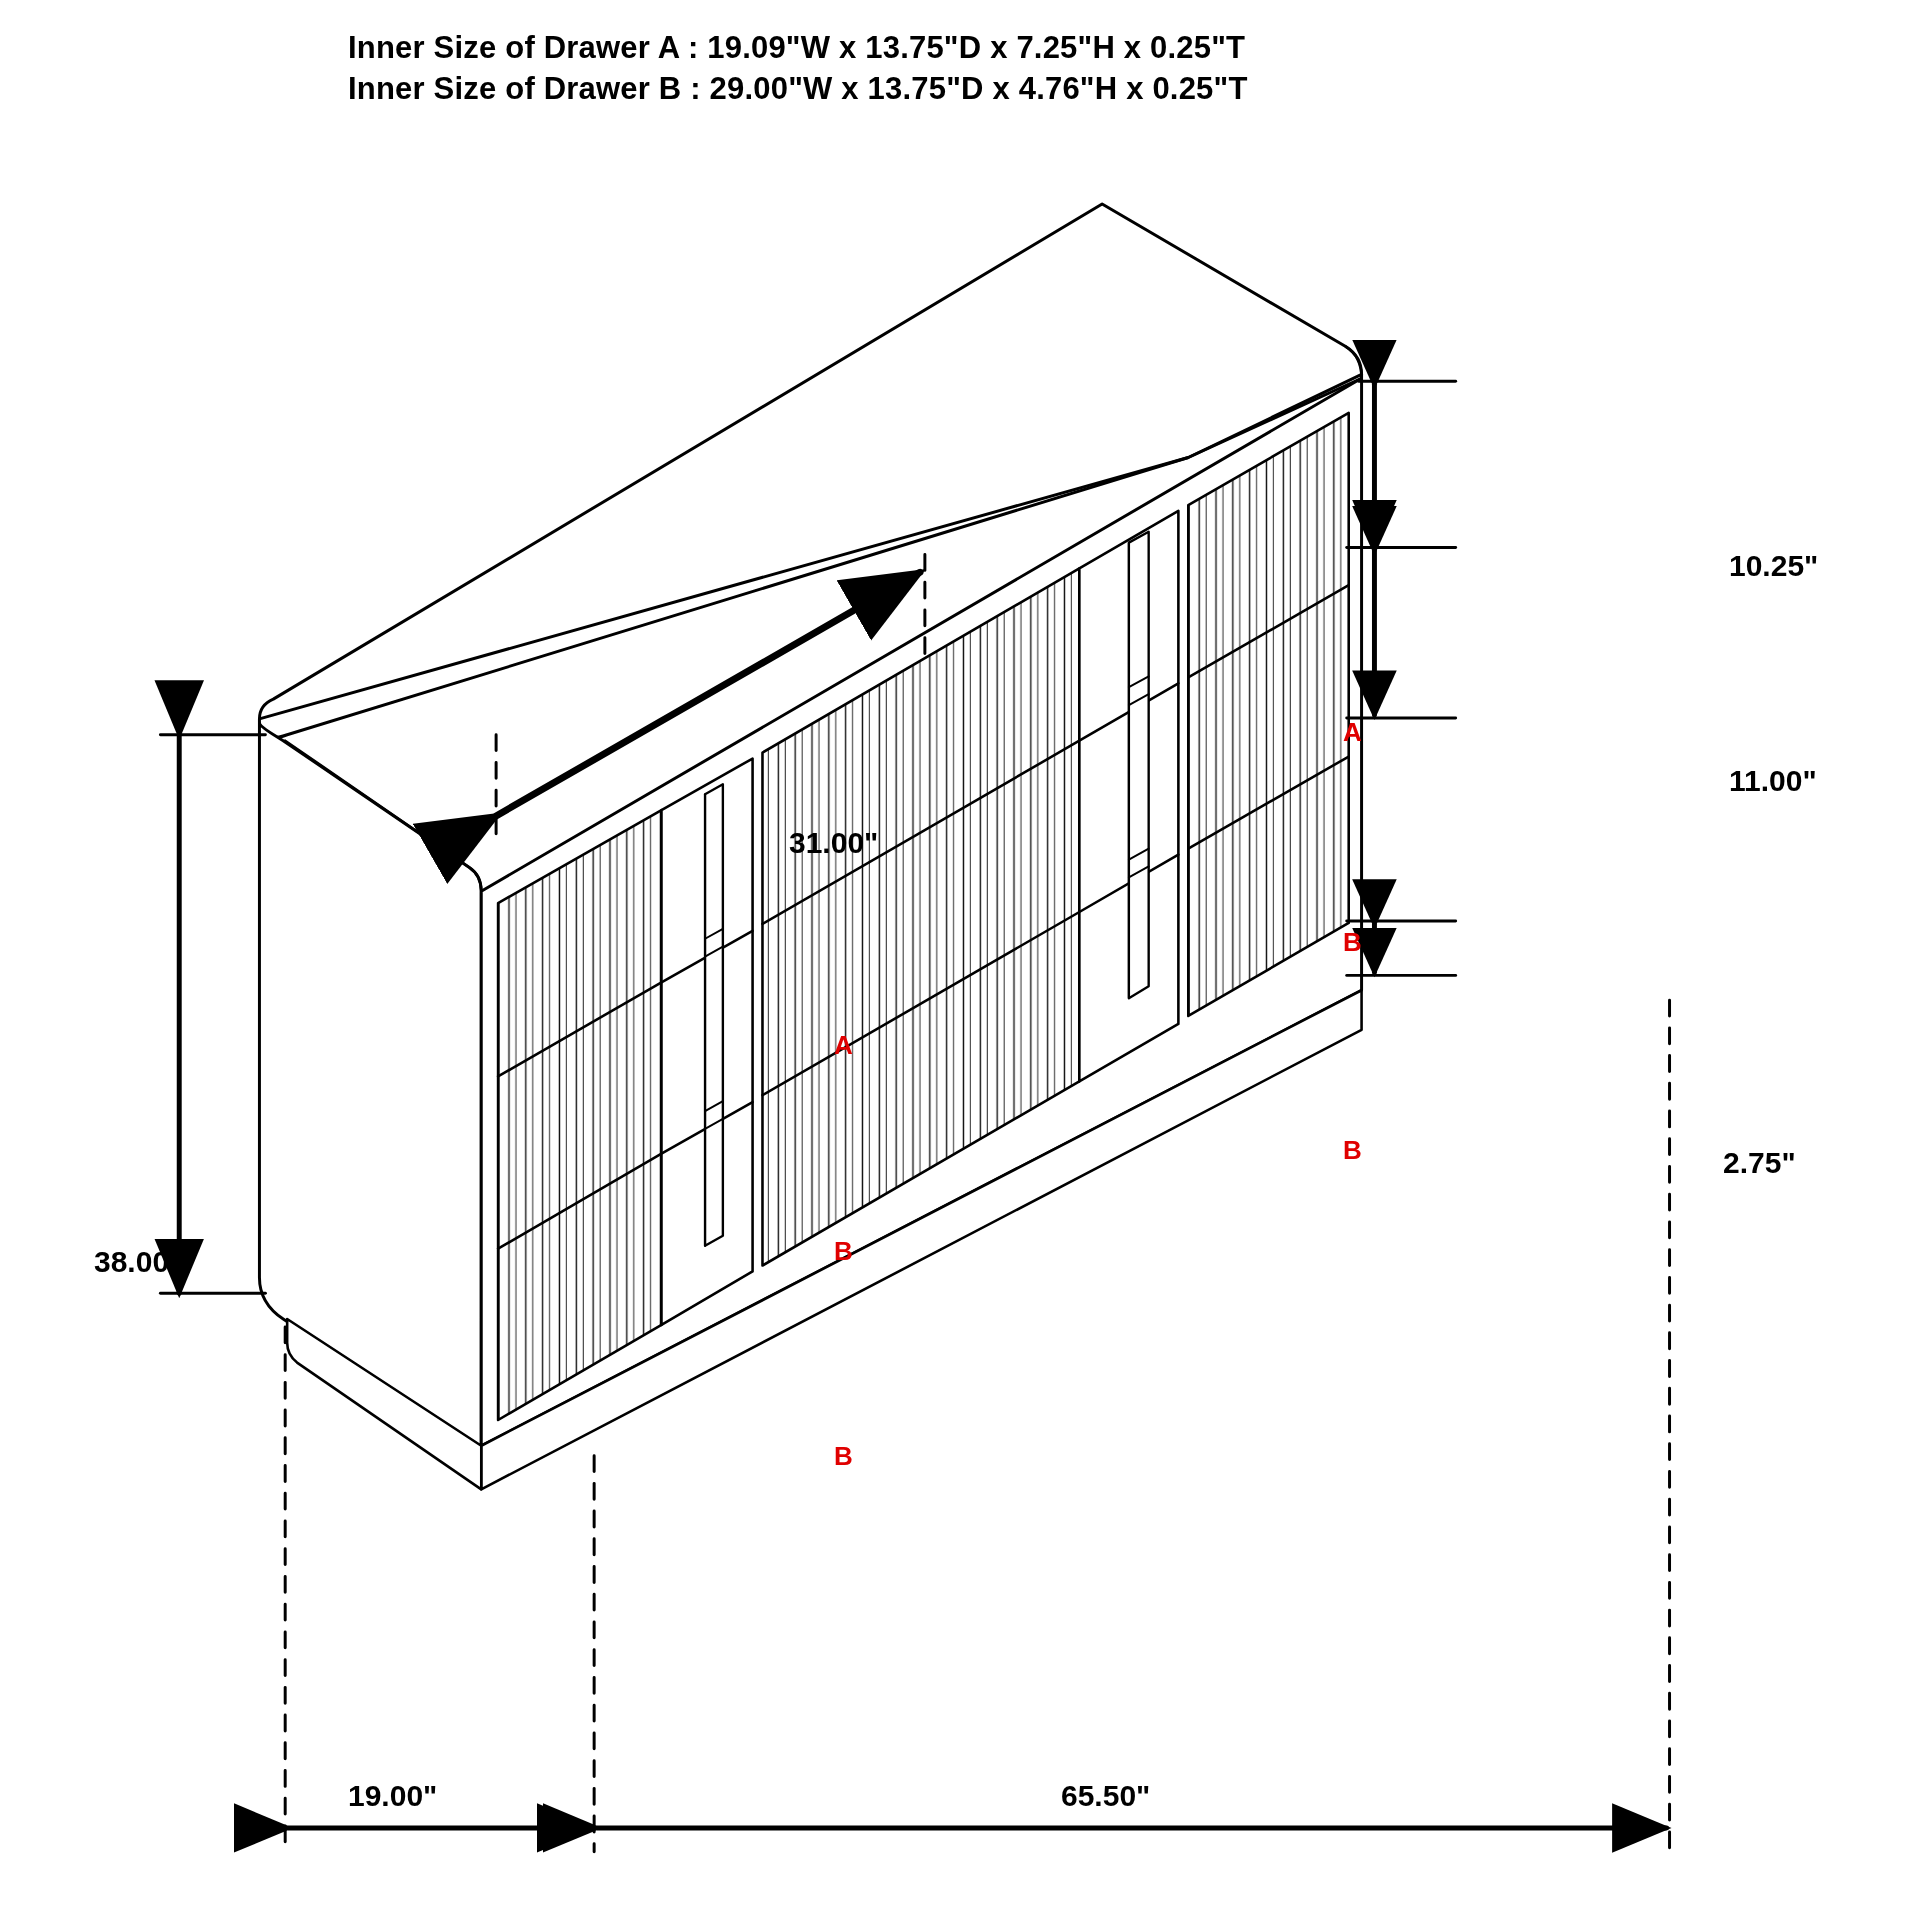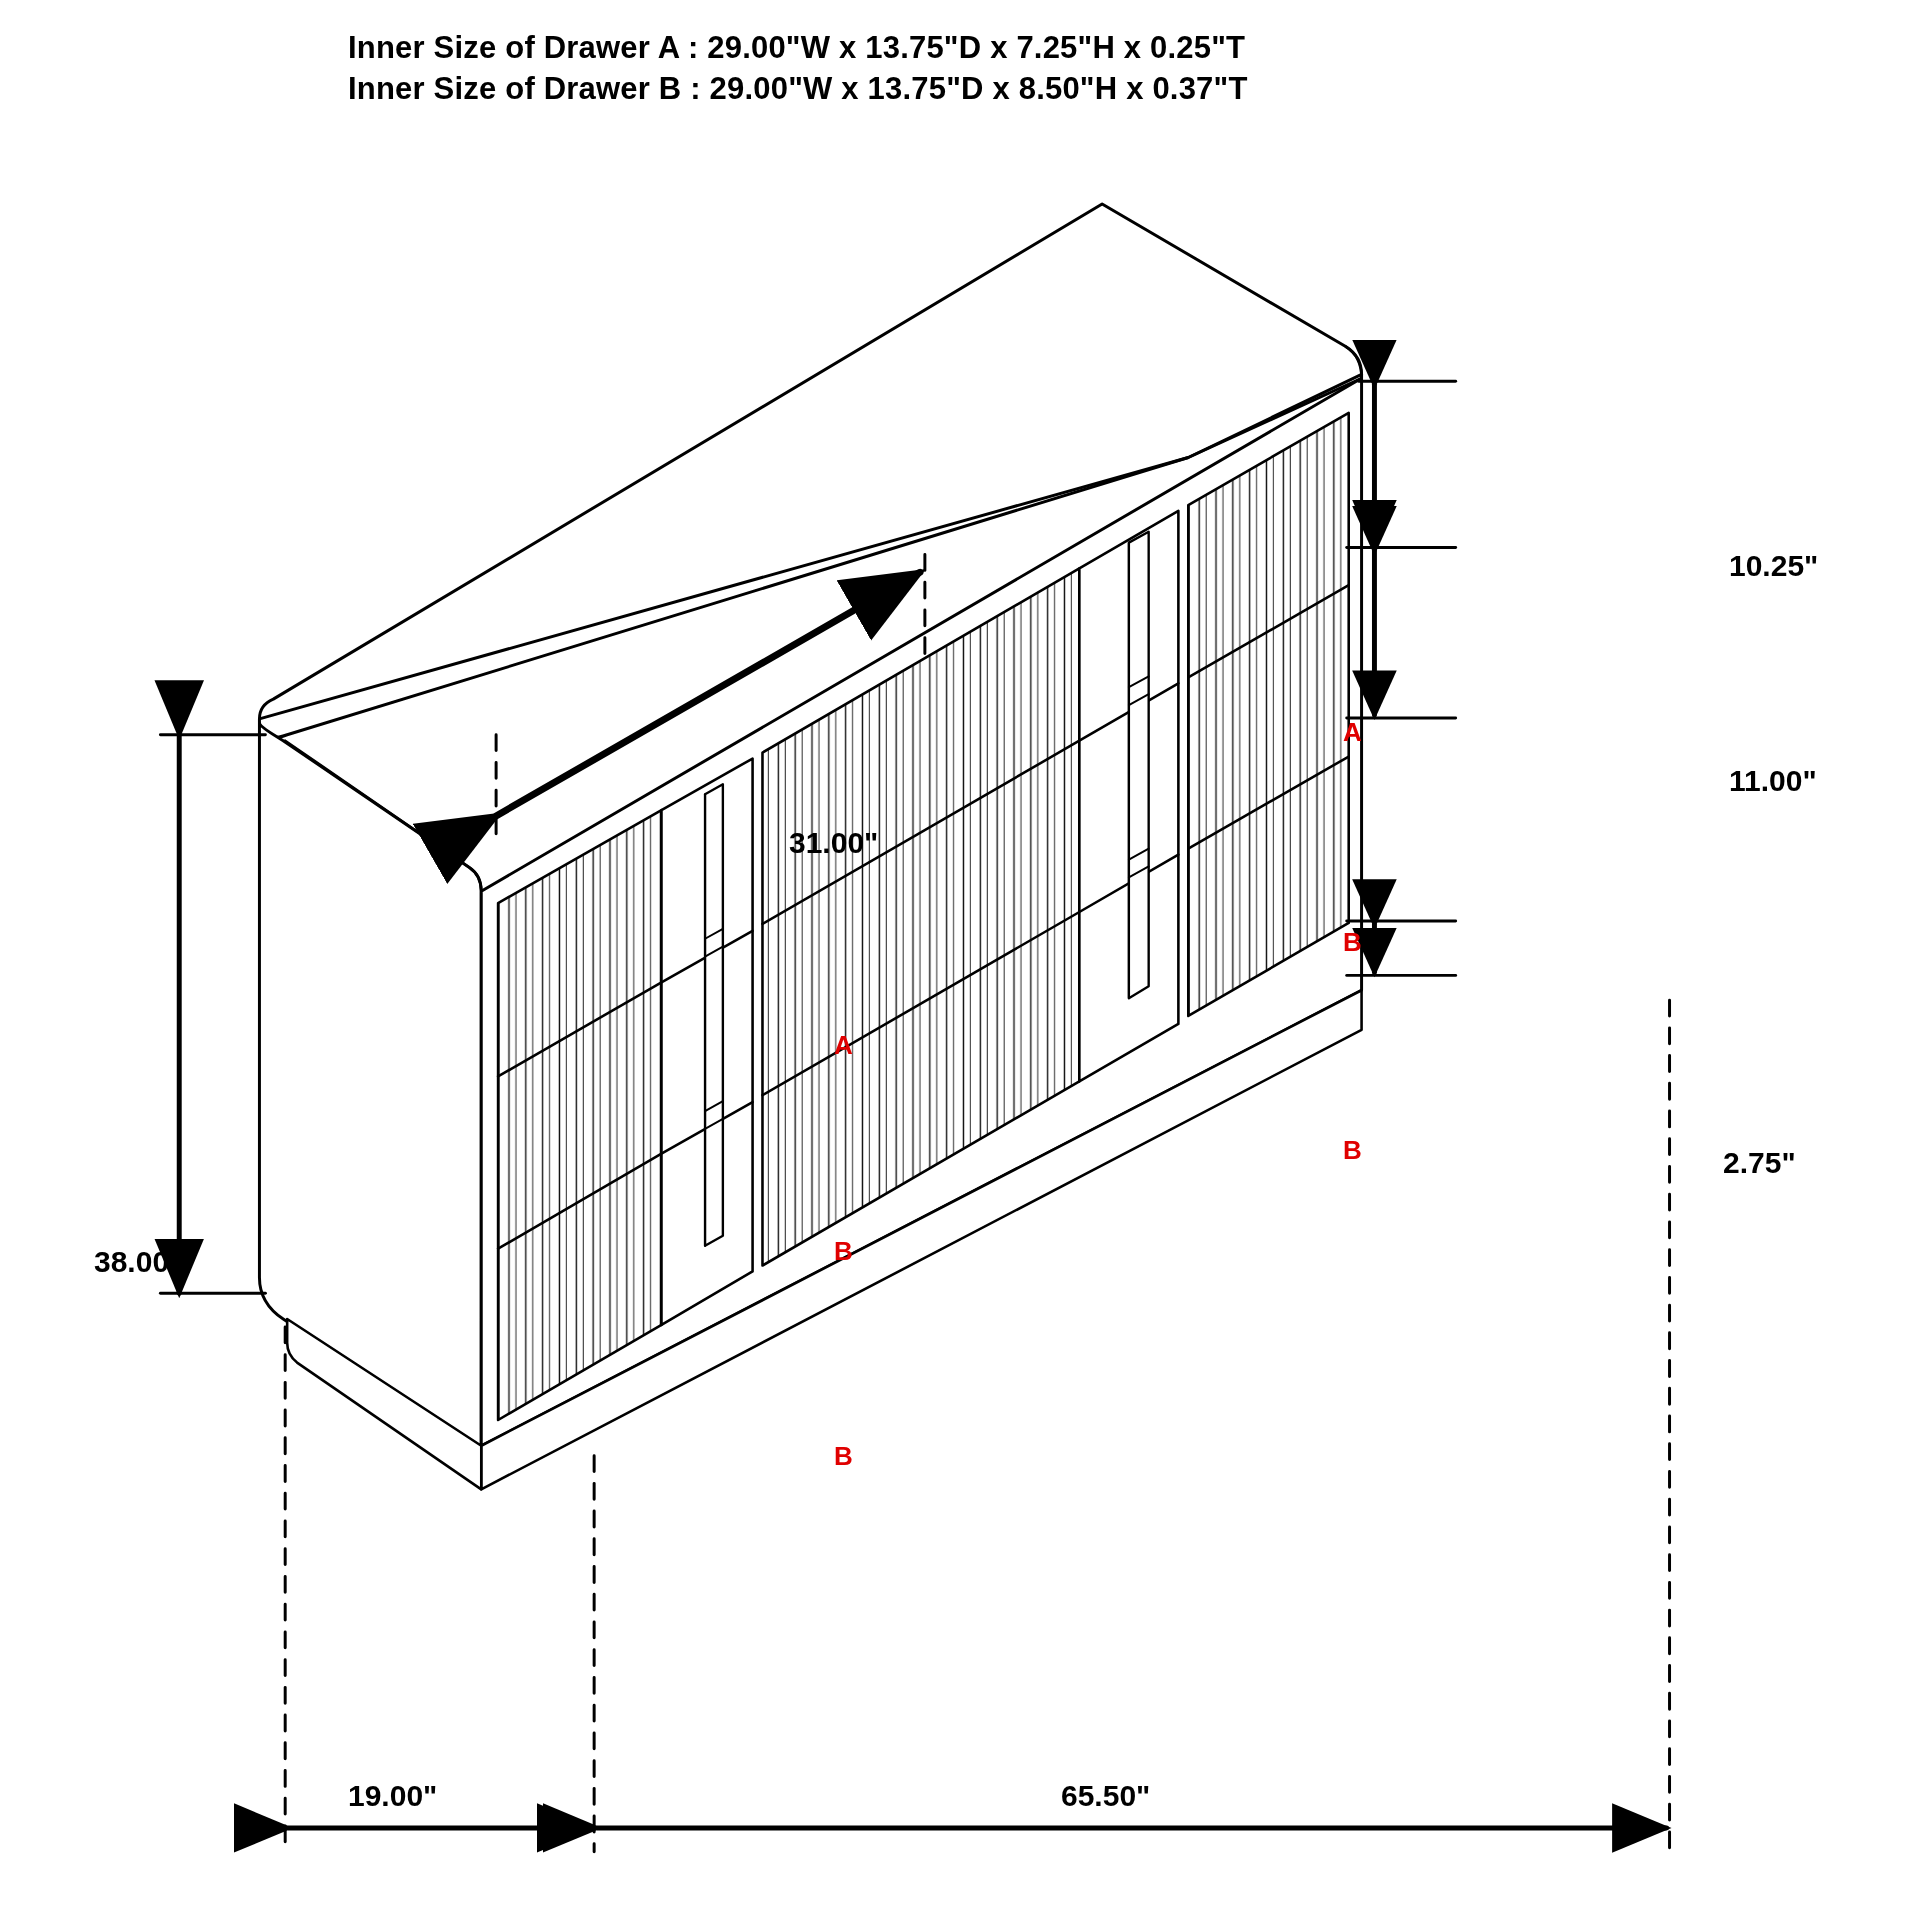--- a/index.html
+++ b/index.html
@@ -46,22 +46,22 @@
     top: 0;
     width: 1927px;
     height: 1927px;
   }
 </style>
 </head>
 <body>
 
 <div id="page">
 
-  <div class="hdr" id="hdr-a">Inner Size of Drawer A : 29.00"W x 13.75"D x 7.25"H x 0.25"T</div>
-  <div class="hdr" id="hdr-b">Inner Size of Drawer B : 29.00"W x 13.75"D x 8.50"H x 0.37"T</div>
+  <div class="hdr" id="hdr-a">Inner Size of Drawer A : 19.09"W x 13.75"D x 7.25"H x 0.25"T</div>
+  <div class="hdr" id="hdr-b">Inner Size of Drawer B : 29.00"W x 13.75"D x 4.76"H x 0.25"T</div>
 
   <svg class="layer" viewBox="0 0 1946 1946">
     <defs>
       <marker id="arrHead" markerWidth="14" markerHeight="14" refX="11" refY="5" orient="auto" markerUnits="strokeWidth">
         <path d="M0,0 L12,5 L0,10 z" fill="#000"></path>
       </marker>
       <marker id="arrHeadS" markerWidth="12" markerHeight="12" refX="9" refY="4.5" orient="auto" markerUnits="strokeWidth">
         <path d="M0,0 L10,4.5 L0,9 z" fill="#000"></path>
       </marker>
 

